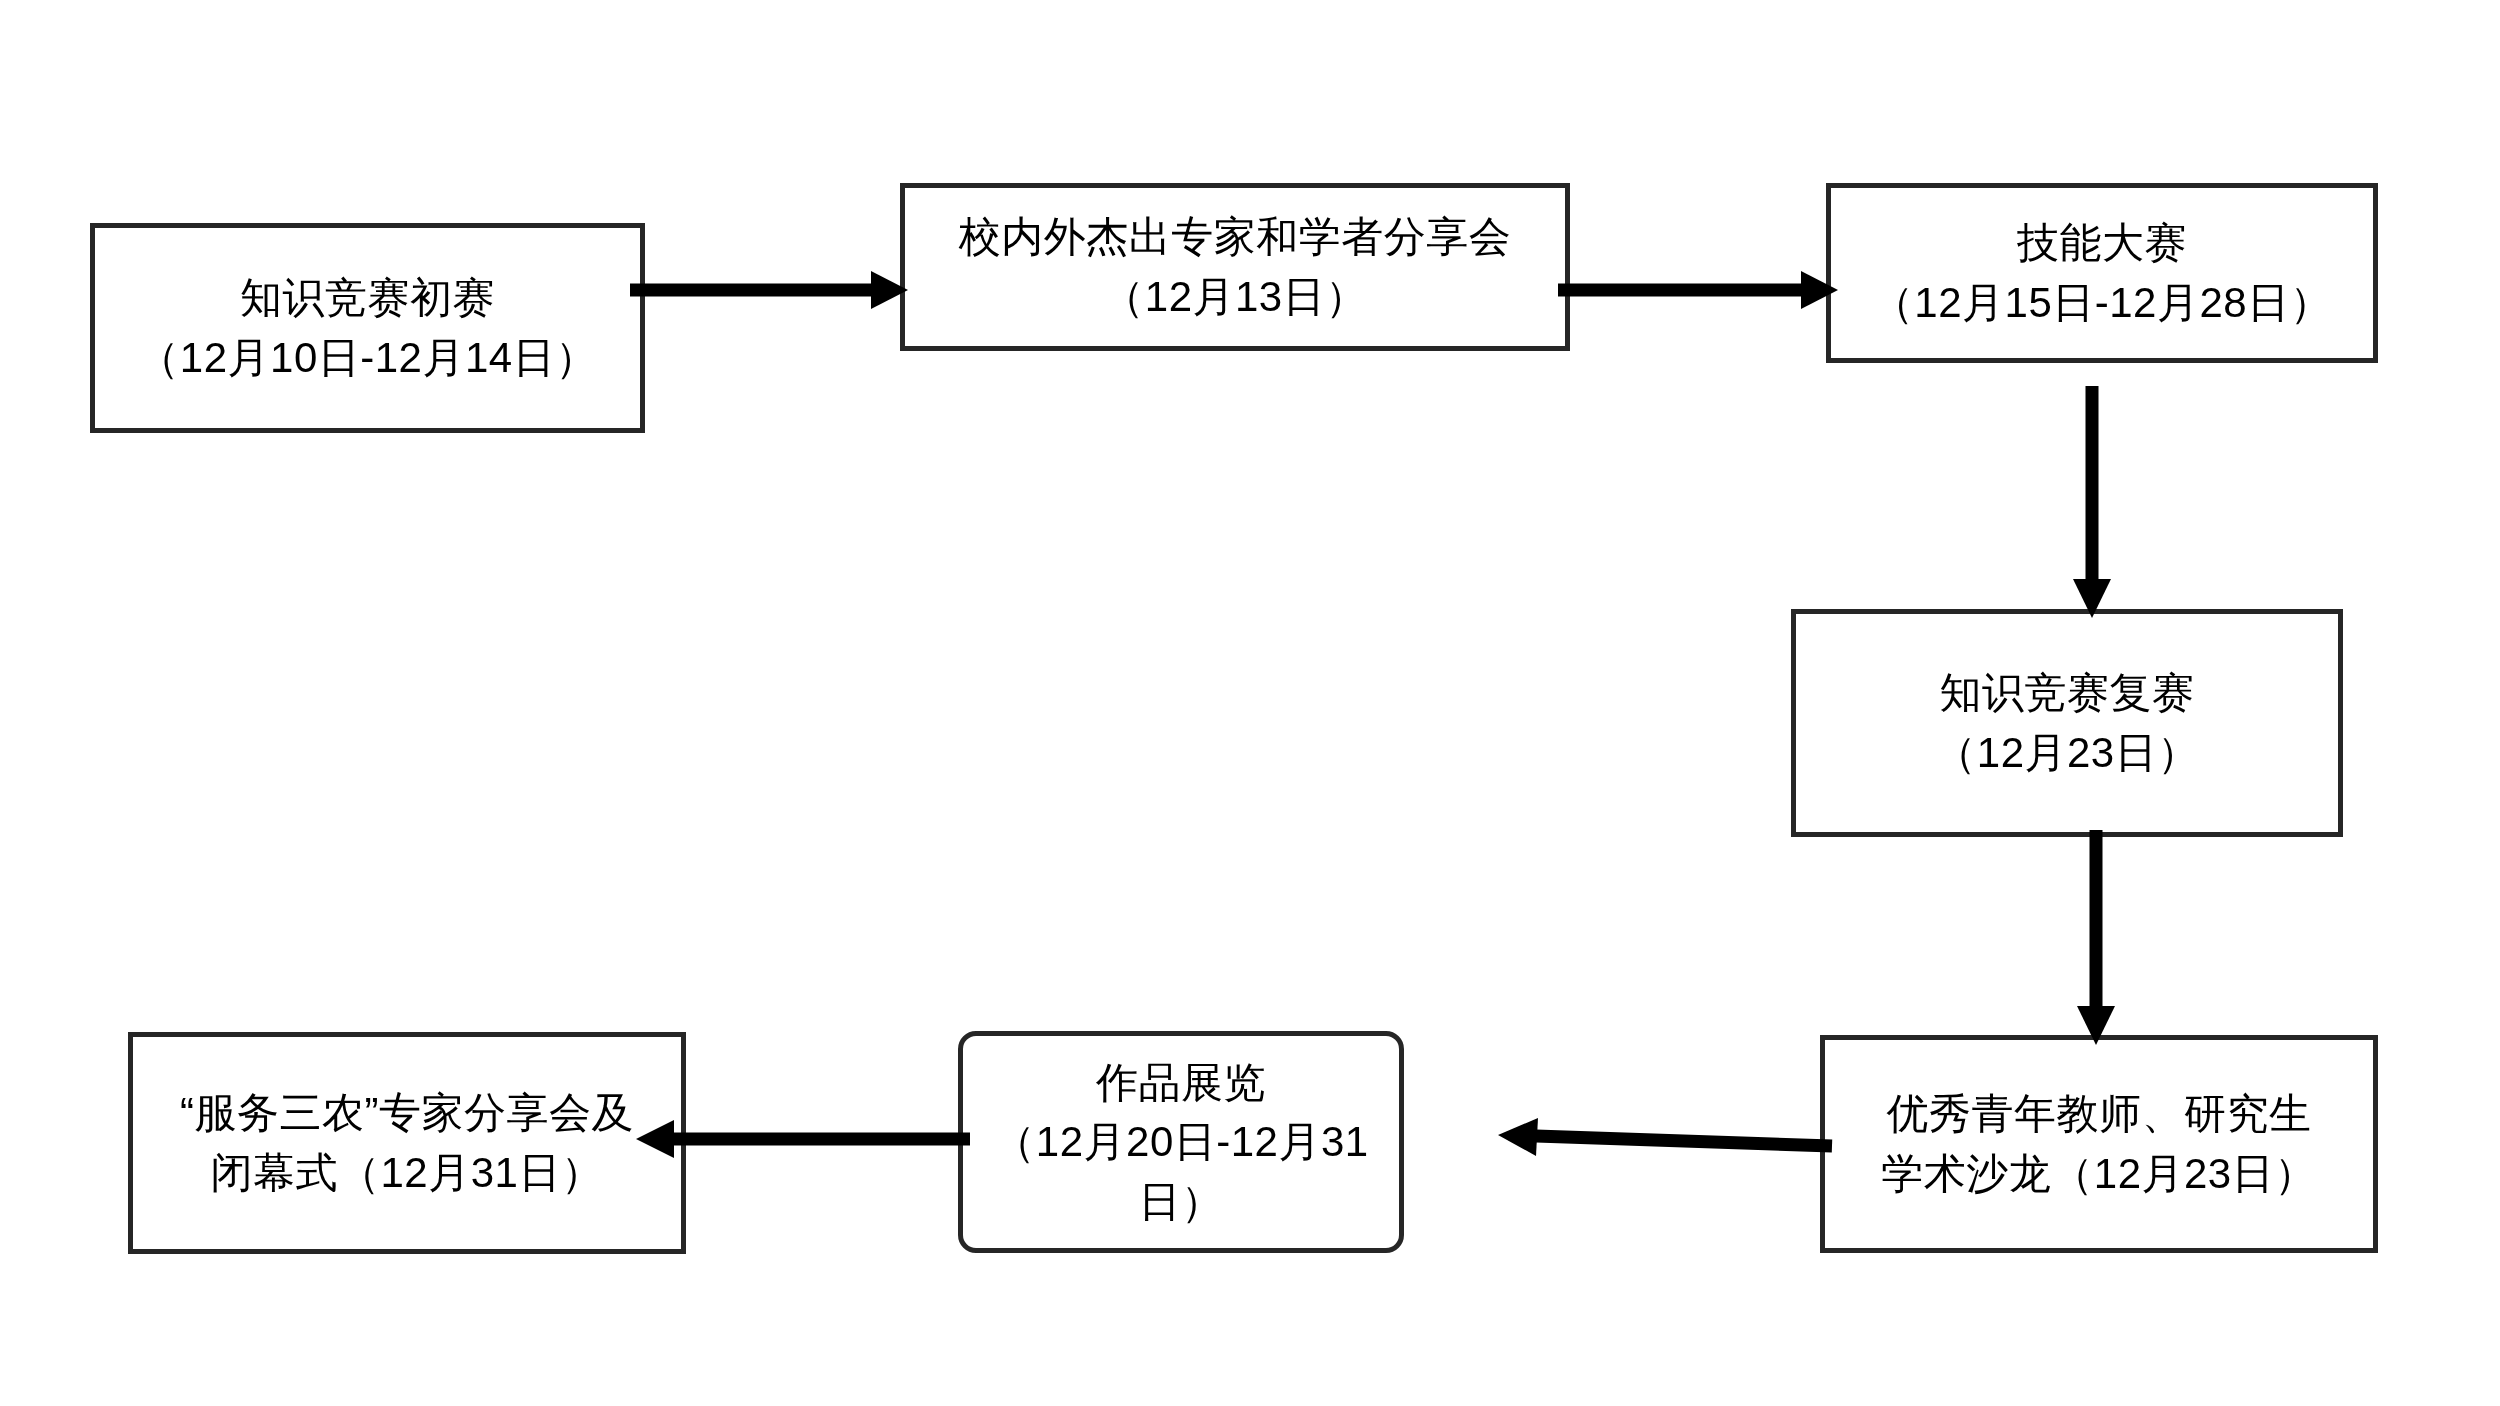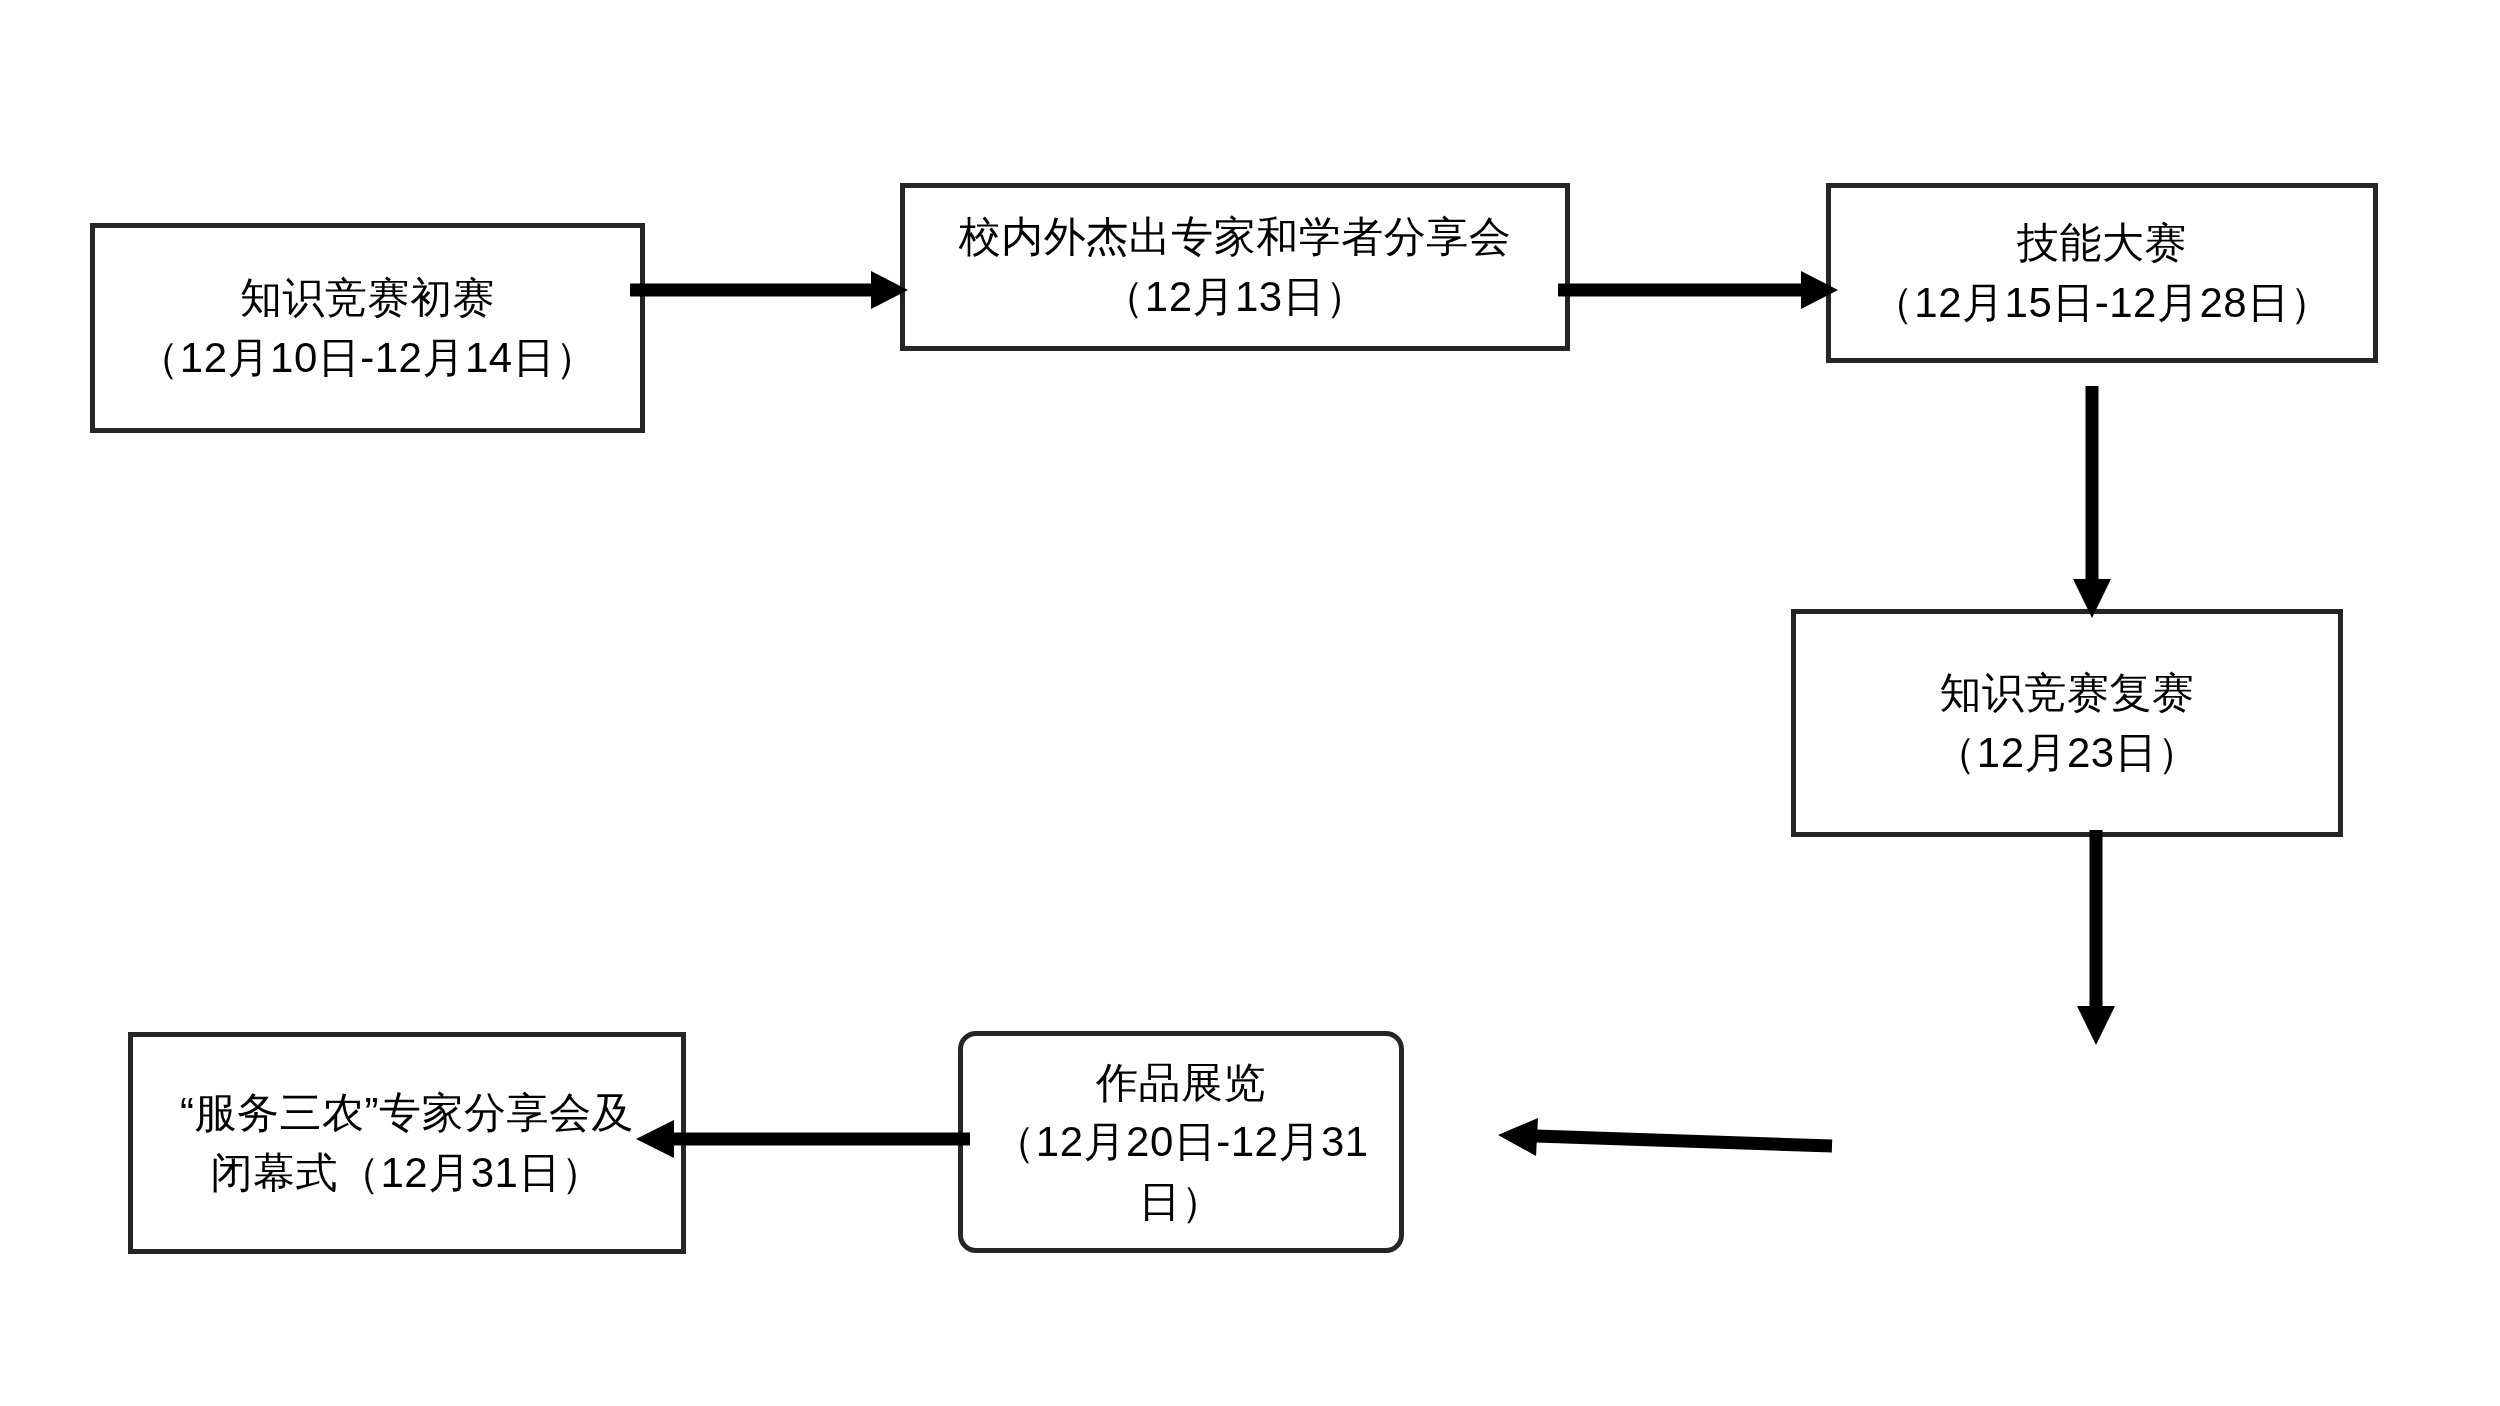--- a/index.html
+++ b/index.html
@@ -77,20 +77,24 @@
   <div class="node" id="node-2">
     <span class="node-label">技能大赛
 （12月15日-12月28日）</span>
   </div>
 
   <div class="node" id="node-3">
     <span class="node-label">知识竞赛复赛
 （12月23日）</span>
   </div>
 
+  <div class="node" id="node-4">
+    <span class="node-label">优秀青年教师、研究生
+学术沙龙（12月23日）</span>
+  </div>
 
   <div class="node" id="node-5">
     <span class="node-label">作品展览
 （12月20日-12月31日）</span>
   </div>
 
   <div class="node" id="node-6">
     <span class="node-label">“服务三农”专家分享会及
 闭幕式（12月31日）</span>
   </div>

